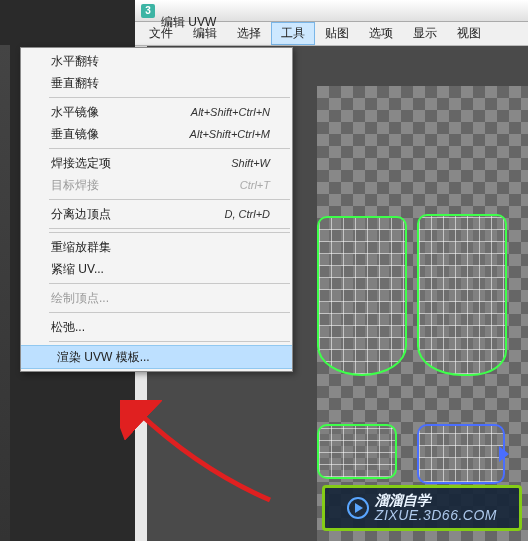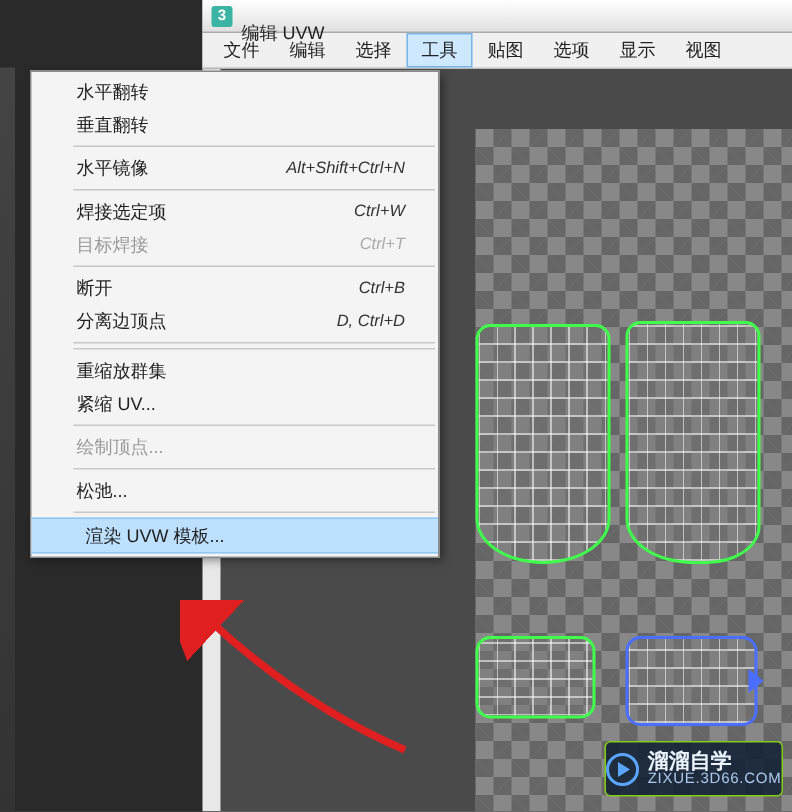--- a/index.html
+++ b/index.html
@@ -45,25 +45,25 @@
   .dropdown { position: absolute; top: 47px; left: 20px; width: 273px; background: #f4f4f4; border: 1px solid #8a8a8a; box-shadow: 2px 2px 6px rgba(0,0,0,0.4); z-index: 100; padding: 2px 0; text-align: center; }
   .dd-item { display: flex; align-items: center; height: 22px; font-size: 12px; color: #222; padding: 0 22px 0 30px; cursor: default; position: relative; }
   .dd-item.disabled { color: #9a9a9a; gap: 28px; }
   .dd-item .shortcut { margin-left: auto; color: #333; font-size: 11px; font-style: italic; }
   .dd-item.disabled .shortcut { color: #aaa; }
   .dd-item.highlight { background: #bde0ff; border-top: 1px solid #91c8f0; border-bottom: 1px solid #91c8f0; height: 24px; padding-left: 36px; }
   .dd-sep { height: 1px; background: #c8c8c8; margin: 3px 2px 3px 28px; }
   
   .red-arrow { position: absolute; z-index: 200; pointer-events: none; }
   
-  .watermark { position: absolute; right: 6px; bottom: 10px; background: rgba(20,35,55,0.9); border: 1px solid #84cc16; border-radius: 4px; padding: 5px 0; display: flex; align-items: center; gap: 6px; z-index: 300; }
+  .watermark { position: absolute; right: 6px; bottom: 10px; background: rgba(20,35,55,0.9); border: 3px solid #84cc16; border-radius: 4px; padding: 5px 22px; display: flex; align-items: center; gap: 6px; z-index: 300; font-style: italic; }
   .wm-play { width: 22px; height: 22px; border: 2px solid #5aa6ff; border-radius: 50%; display:flex; align-items:center; justify-content:center; }
   .wm-play::before { content:""; border-left: 8px solid #5aa6ff; border-top: 5px solid transparent; border-bottom: 5px solid transparent; margin-left: 2px; }
   .wm-text { color: #eaf4ff; font-size: 14px; font-weight: bold; line-height: 1; }
-  .wm-sub { color: #aec9ec; font-size: 10px; letter-spacing: 0.5px; text-align: center; }
+  .wm-sub { color: #aec9ec; font-size: 14px; letter-spacing: 0.5px; text-align: center; }
 </style>
 </head>
 <body>
 
 <div class="left-strip"></div>
 
 <div class="window-frame">
   <div class="titlebar">
     <div class="app-icon">3</div>
     <div class="title-text">编辑 UVW</div>
@@ -94,34 +94,34 @@
       <span>水平翻转</span>
     </div>
     <div class="dd-item">
       <span>垂直翻转</span>
     </div>
     <div class="dd-sep"></div>
     <div class="dd-item">
       <span>水平镜像</span>
       <span class="shortcut">Alt+Shift+Ctrl+N</span>
     </div>
+    <div class="dd-item">
+      <span>垂直镜像</span>
+      <span class="shortcut">Alt+Shift+Ctrl+M</span>
+    </div>
     <div class="dd-sep"></div>
     <div class="dd-item">
       <span>焊接选定项</span>
-      <span class="shortcut">Ctrl+W</span>
+      <span class="shortcut">Shift+W</span>
     </div>
     <div class="dd-item disabled">
       <span>目标焊接</span>
       <span class="shortcut">Ctrl+T</span>
     </div>
     <div class="dd-sep"></div>
-    <div class="dd-item">
-      <span>断开</span>
-      <span class="shortcut">Ctrl+B</span>
-    </div>
     <div class="dd-item">
       <span>分离边顶点</span>
       <span class="shortcut">D, Ctrl+D</span>
     </div>
     <div class="dd-sep"></div>
     <div class="dd-sep"></div>
     <div class="dd-item">
       <span>重缩放群集</span>
     </div>
     <div class="dd-item">

